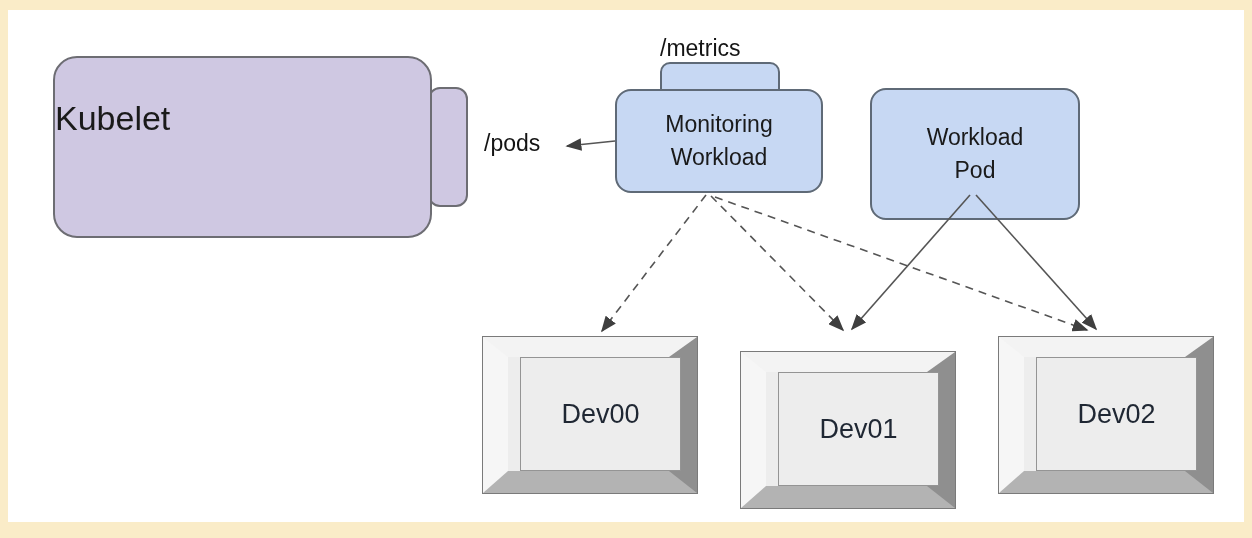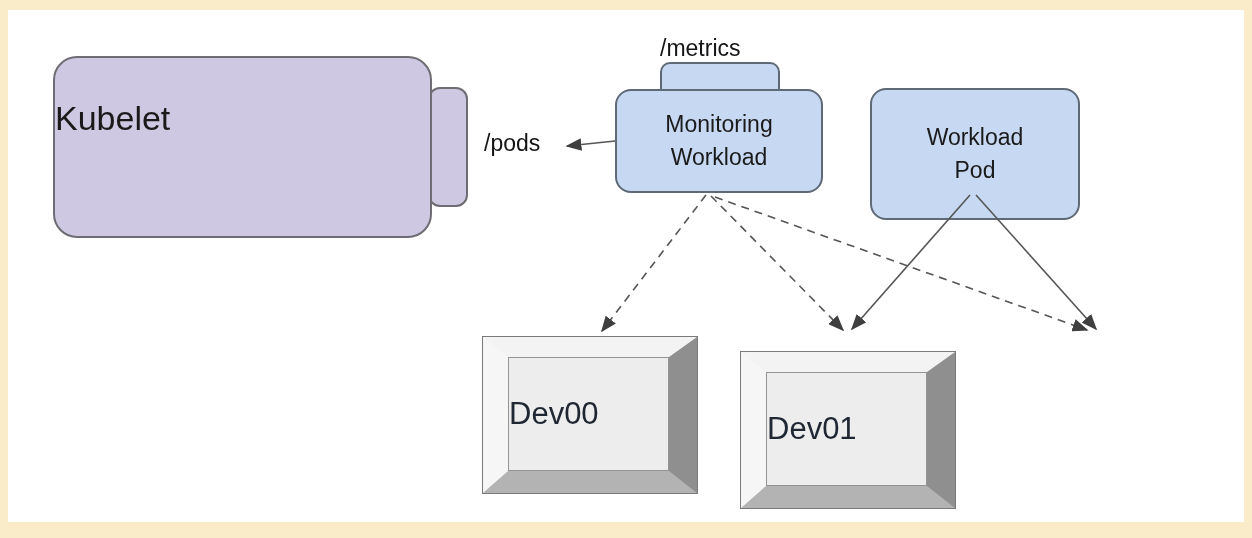--- a/index.html
+++ b/index.html
@@ -80,22 +80,22 @@
     border-left-color: #f6f6f6;
     box-shadow: 0 0 0 1px #7a7a7a;
     background: #ededed;
     z-index: 2;
   }
   .device-face {
     width: 100%; height: 100%;
     box-sizing: border-box;
     background: #ededed;
     border: 1px solid #949494;
-    display: flex; align-items: center; 
-    font-size: 31px; color: #1f2733;
+    display: flex; align-items: center; justify-content: center;
+    font-size: 27px; color: #1f2733; margin-left: 12px;
   }
   .device-00 { left: 475px; top: 327px; }
   .device-01 { left: 733px; top: 342px; }
   .device-02 { left: 991px; top: 327px; }
 
   
   .edges {
     position: absolute; left: 0; top: 0;
     width: 1236px; height: 512px;
     z-index: 4;
@@ -130,20 +130,25 @@
   <div class="device device-00">
     <div class="device-face">
       <span>Dev00</span>
     </div>
   </div>
   <div class="device device-01">
     <div class="device-face">
       <span>Dev01</span>
     </div>
   </div>
+  <div class="device device-02">
+    <div class="device-face">
+      <span>Dev02</span>
+    </div>
+  </div>
 
   <svg class="edges" xmlns="http://www.w3.org/2000/svg">
     <defs>
       <marker id="arrowhead" markerWidth="10" markerHeight="8" refX="9" refY="4" orient="auto" markerUnits="strokeWidth">
         <path d="M0,0 L10,4 L0,8 Z" fill="#3f3f3f"></path>
       </marker>
     </defs>
   <line x1="607" y1="131" x2="559" y2="136" class="edge solid" stroke="#555555" marker-end="url(#arrowhead)"></line>
       <line x1="698" y1="185" x2="594" y2="321" class="edge dashed" stroke="#555555" marker-end="url(#arrowhead)"></line>
       <line x1="703" y1="186" x2="835" y2="320" class="edge dashed" stroke="#555555" marker-end="url(#arrowhead)"></line>

